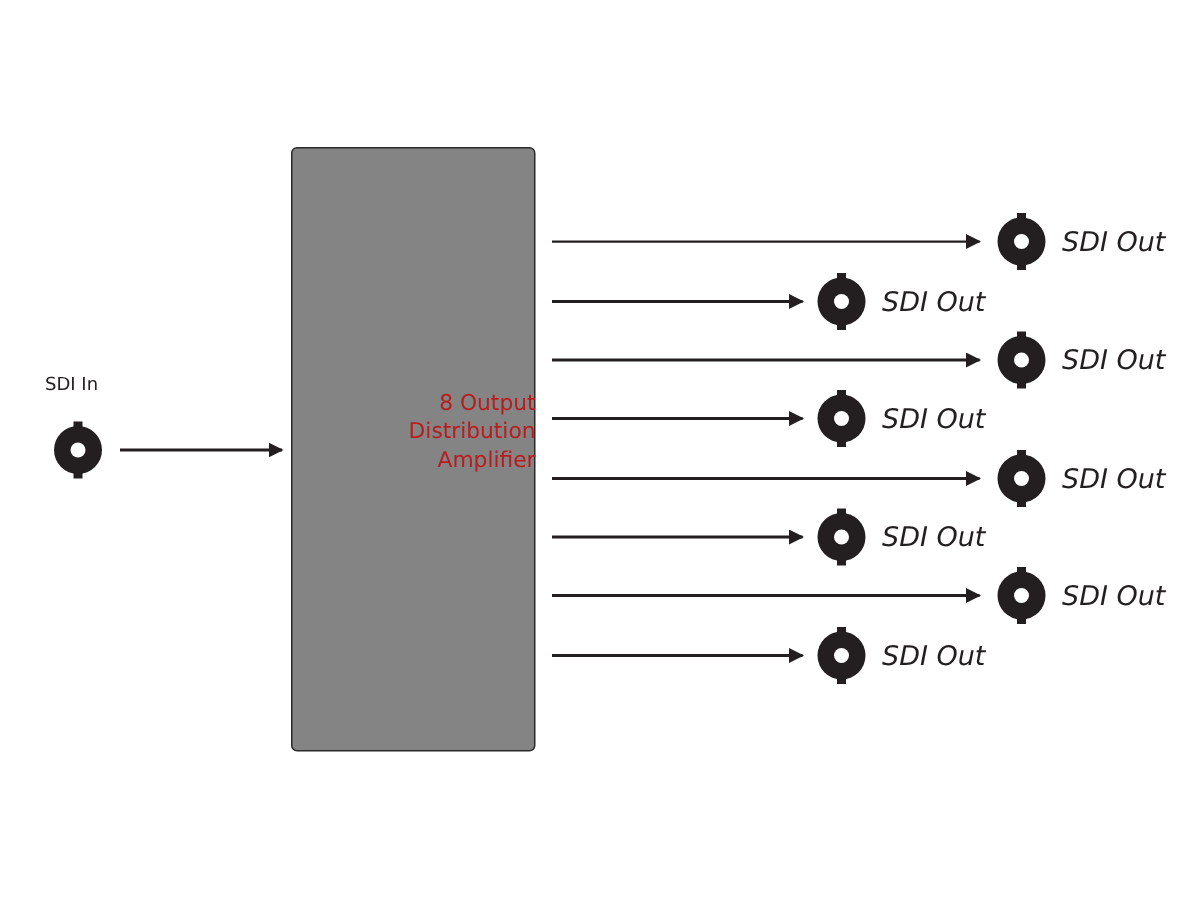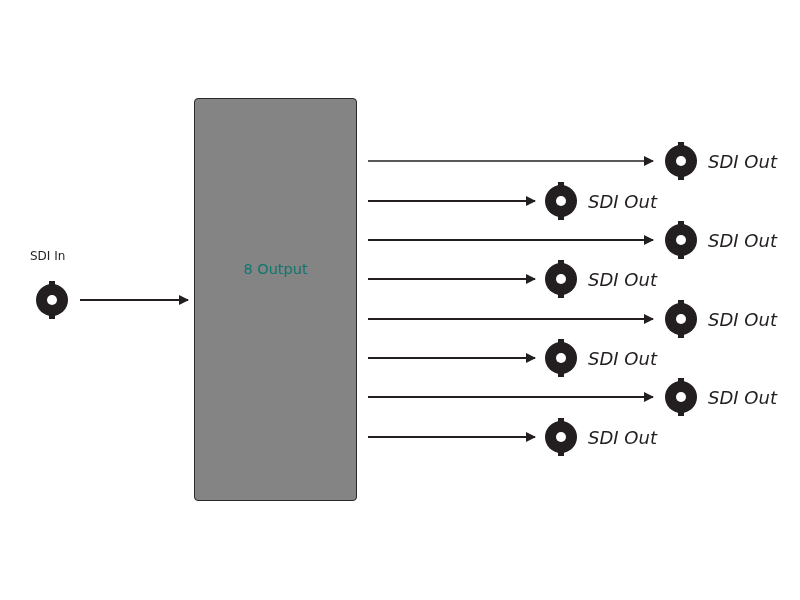--- a/index.html
+++ b/index.html
@@ -1,33 +1,35 @@
 <!DOCTYPE html>
 <html><head>
 <meta charset="utf-8">
 <style>
   html, body { margin:0; padding:0; background:#ffffff; }
   body { width:800px; height:600px; position:relative; overflow:hidden;
          font-family:"DejaVu Sans", sans-serif; color:#231f20; }
   .abs { position:absolute; }
   .box { left:194px; top:98px; width:163px; height:403px; background:#848484;
          border:1px solid #2a2a2a; border-radius:4px; box-sizing:border-box; }
-  .box-label { left:194px; top:260px; width:163px; text-align:center;
-               color:#0f766e; font-size:14.5px; line-height:19px; }
+  .box-label { left:194px; top:260px; width:163px; text-align:right;
+               color:#b91c1c; font-size:14.5px; line-height:19px; }
   .box-label div { white-space:nowrap; }
   .in-label { left:30px; top:249px; font-size:12px; }
   .out-label { font-size:18px; white-space:nowrap;font-style:italic; }
   svg.diagram { position:absolute; left:0; top:0; }
 </style>
 </head>
 <body>
 
 <div class="abs box"></div>
 <div class="abs box-label">
   <div>8 Output</div>
+  <div>Distribution</div>
+  <div>Amplifier</div>
 </div>
 
 <div class="abs in-label">SDI In</div>
 
 <svg class="diagram" width="800" height="600">
   <defs>
     <g id="bnc">
       <rect x="-3" y="-19" width="6" height="6" fill="#231f20"></rect>
       <rect x="-3" y="13" width="6" height="6" fill="#231f20"></rect>
       <circle r="16" fill="#231f20"></circle>

